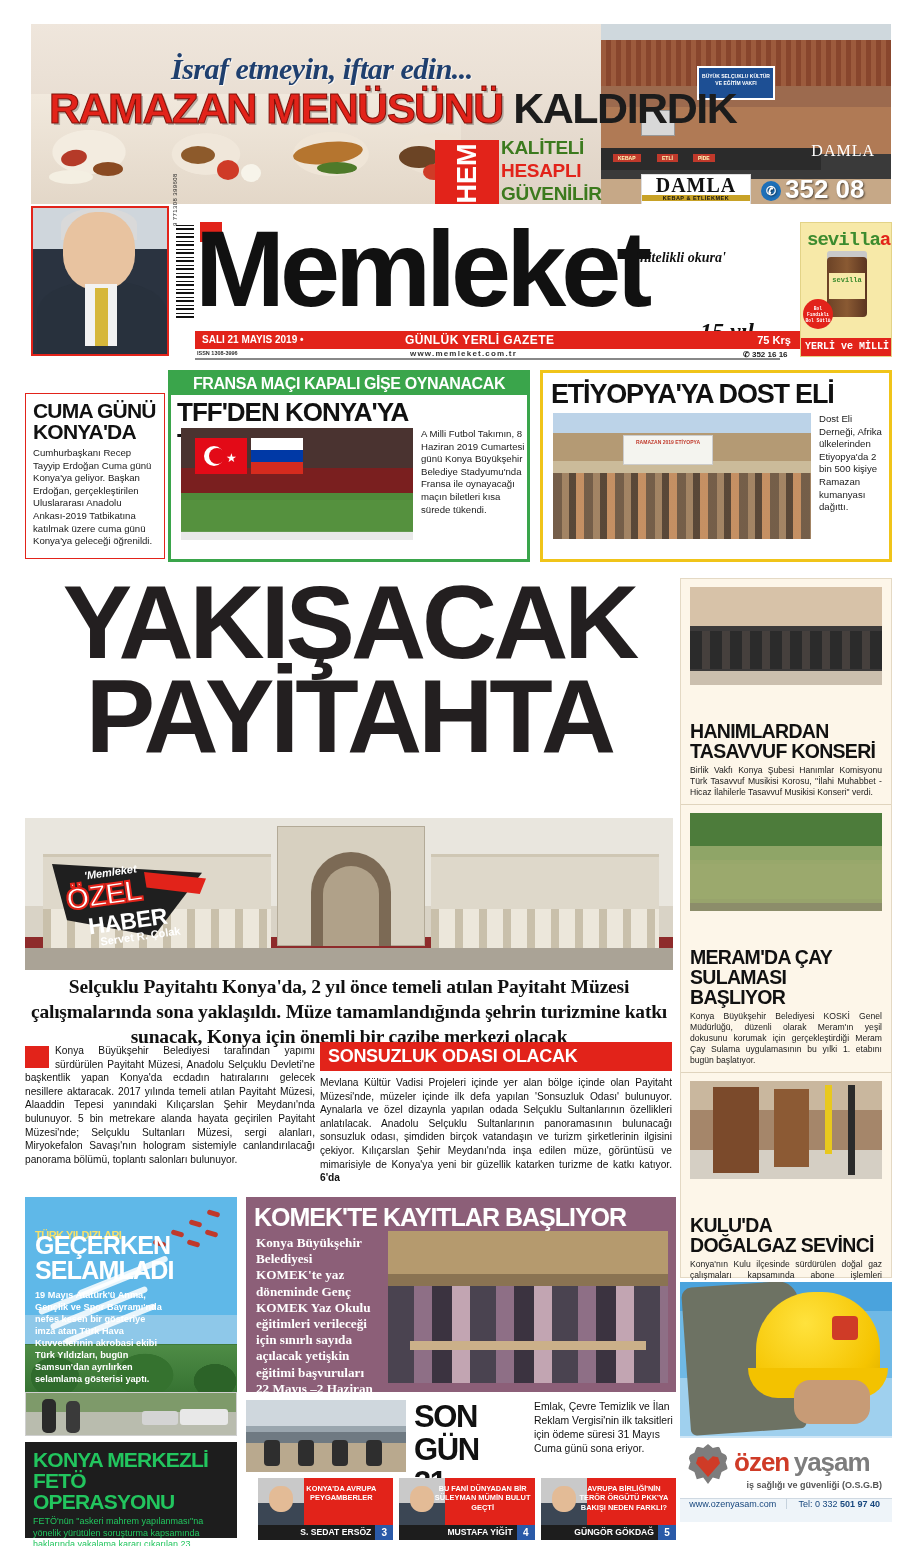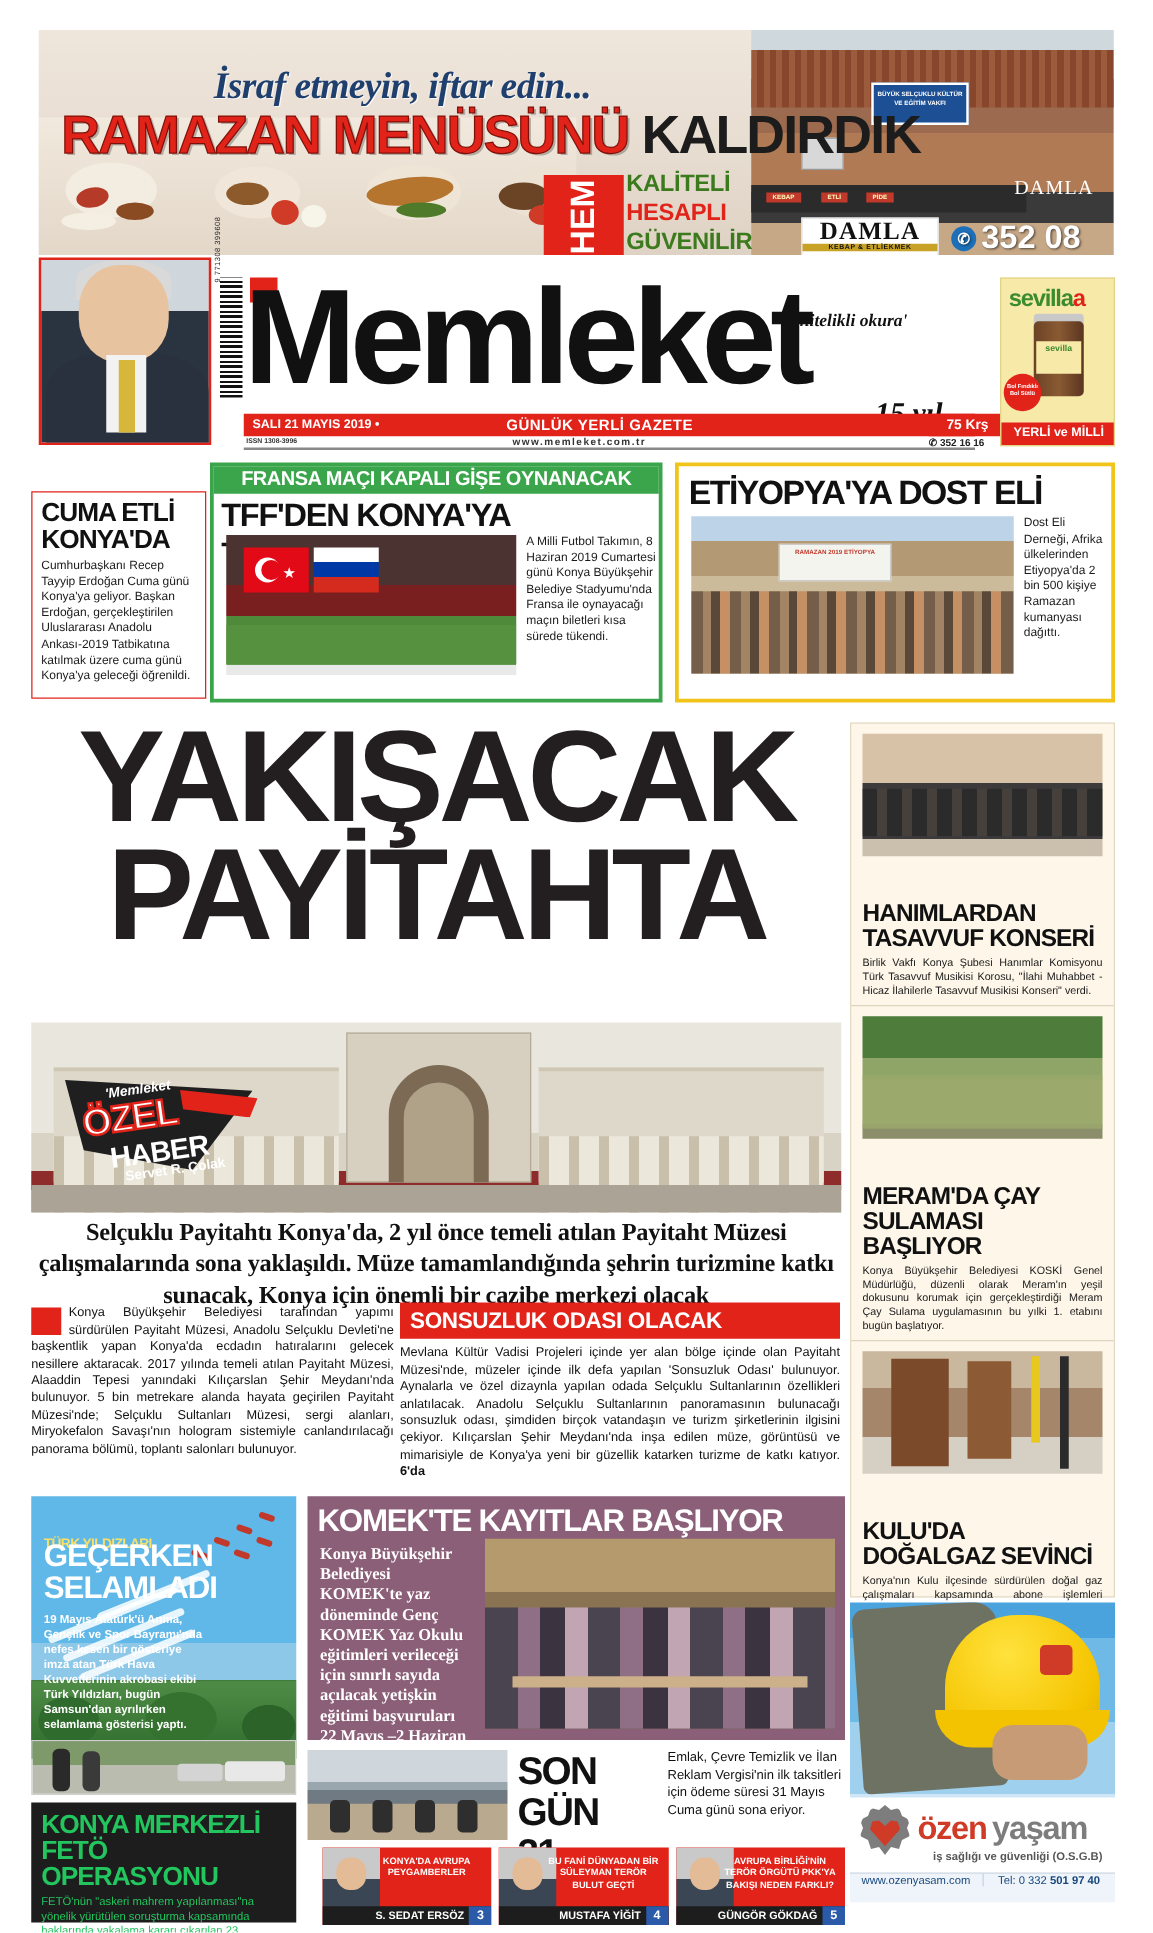--- a/index.html
+++ b/index.html
@@ -111,21 +111,21 @@
   .price-tel{position:absolute; left:743px; top:350px; font-size:8px; font-weight:bold; color:#222;}
   .qr{position:absolute; left:812px; top:324px; width:26px; height:26px;
     background:
       linear-gradient(90deg,#111 0 5px,#fff 5px 8px,#111 8px 11px,#fff 11px 16px,#111 16px 19px,#fff 19px 22px,#111 22px 26px),
       linear-gradient(0deg,#111 0 4px,#fff 4px 8px,#111 8px 12px,#fff 12px 17px,#111 17px 21px,#fff 21px 26px);
     background-blend-mode:multiply;}
   .mast-rule{position:absolute; left:195px; top:358px; width:585px; height:2px; background:#888;}
 
   .sevilla-ad{
     position:absolute; left:800px; top:222px; width:92px; height:135px;
-    background:#f7e9a8; border:1px solid #e3d387; overflow:hidden;
+    background:#f7e9a8; border:1px solid #e3d387; overflow:hidden;font-family:Liberation Mono, monospace;
   }
   .sv-logo{position:absolute; left:6px; top:6px; font-weight:bold; font-size:19px; letter-spacing:-1px;}
   .sv-logo .g{color:#3c8b2e;}
   .sv-logo .r{color:#e2231a;}
   .sv-jar{position:absolute; left:26px; top:34px; width:40px; height:60px; background:linear-gradient(to right,#6b4226,#8a5a33,#5b3520); border-radius:4px;}
   .sv-cap{position:absolute; left:26px; top:28px; width:40px; height:12px; background:#c9c9c9; border-radius:3px;}
   .sv-label{position:absolute; left:28px; top:50px; width:36px; height:26px; background:#f7e9a8; font-size:7px; text-align:center; font-weight:bold; color:#3c8b2e; padding-top:3px;}
   .sv-badge{position:absolute; left:2px; top:76px; width:30px; height:30px; background:#e2231a; color:#fff; border-radius:50%; font-size:4.6px; text-align:center; line-height:6px; padding-top:7px; font-weight:bold;}
   .sv-foot{position:absolute; left:0; bottom:0; width:92px; height:18px; background:#e2231a; color:#fff; text-align:center; font-size:10px; font-weight:bold; line-height:18px;}
 
@@ -369,21 +369,21 @@
   <div class="sevilla-ad">
     <div class="sv-logo"><span class="g">sevilla</span><span class="r">a</span></div>
     <div class="sv-cap"></div>
     <div class="sv-jar"></div>
     <div class="sv-label">sevilla</div>
     <div class="sv-badge">Bol Fındıklı Bol Sütlü</div>
     <div class="sv-foot">YERLİ ve MİLLİ</div>
   </div>
 
   <div class="box-cuma">
-    <h2>CUMA ETLİ KONYA'DA</h2>
+    <h2>CUMA GÜNÜ KONYA'DA</h2>
     <p>Cumhurbaşkanı Recep Tayyip Erdoğan Cuma günü Konya'ya geliyor. Başkan Erdoğan, gerçekleştirilen Uluslararası Anadolu Ankası-2019 Tatbikatına katılmak üzere cuma günü Konya'ya geleceği öğrenildi.</p>
   </div>
 
   <div class="box-tff">
     <div class="tff-strip">FRANSA MAÇI KAPALI GİŞE OYNANACAK</div>
     <div class="tff-head">TFF'DEN KONYA'YA TEŞEKKÜR</div>
     <div class="tff-img">
       <div class="tff-pitch"></div>
       <div class="flag-tr">
         <div class="m"></div>
@@ -561,21 +561,21 @@
           <div class="f"></div>
         </div>
       <div class="ttl">KONYA'DA AVRUPA PEYGAMBERLER</div>
       <div class="bar">S. SEDAT ERSÖZ</div>
       <div class="num">3</div>
     </div>
     <div class="col l">
       <div class="ph">
           <div class="f"></div>
         </div>
-      <div class="ttl">BU FANİ DÜNYADAN BİR SÜLEYMAN TERÖR BULUT GEÇTİ</div>
+      <div class="ttl">BU FANİ DÜNYADAN BİR SÜLEYMAN MÜMİN BULUT GEÇTİ</div>
       <div class="bar">MUSTAFA YİĞİT</div>
       <div class="num">4</div>
     </div>
     <div class="col l">
       <div class="ph">
           <div class="f"></div>
         </div>
       <div class="ttl">AVRUPA BİRLİĞİ'NİN TERÖR ÖRGÜTÜ PKK'YA BAKIŞI NEDEN FARKLI?</div>
       <div class="bar">GÜNGÖR GÖKDAĞ</div>
       <div class="num">5</div>

